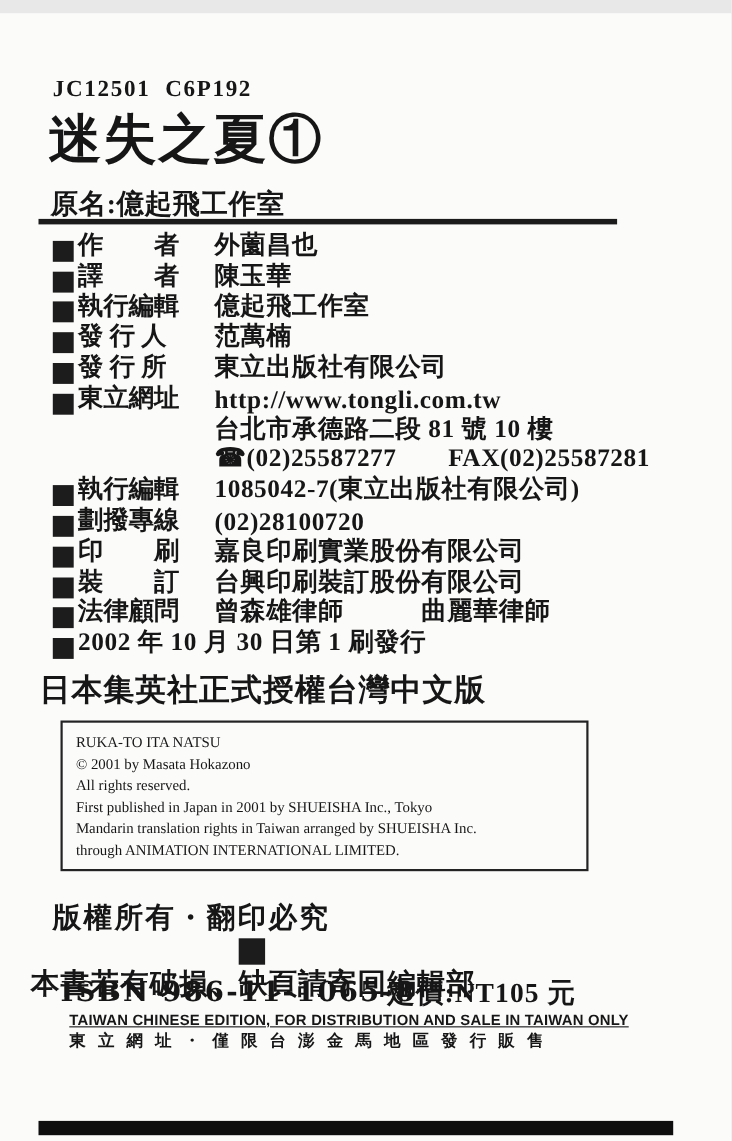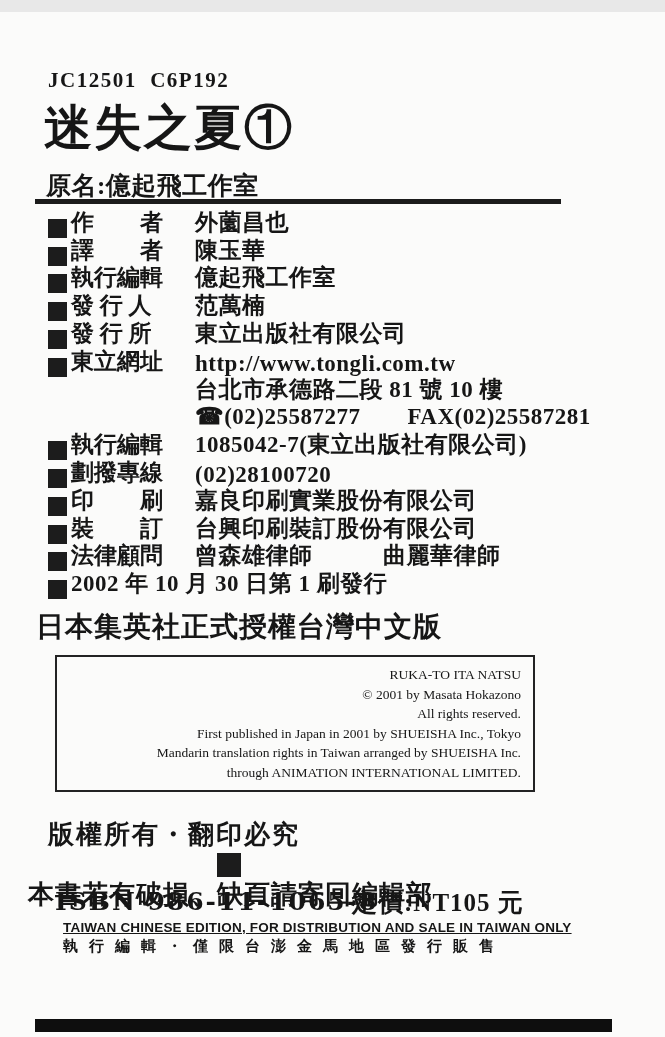--- a/index.html
+++ b/index.html
@@ -18,21 +18,21 @@
   .crow{display:flex;align-items:flex-end;height:27.8px;font-size:23px;font-weight:600;}
   .bullet{flex:none;width:19px;height:19px;background:#1c1c1c;margin-right:4px;}
   .bullet.hidden{visibility:hidden;}
   .bullet.big{width:24px;height:24px;margin-right:3px;}
   .clabel{flex:none;width:124px;white-space:pre;}
   .cvalue{white-space:pre;letter-spacing:.5px;}
   .license{position:absolute;left:36px;top:596px;font-size:28px;font-weight:800;letter-spacing:1px;}
   .copyright-box{
     position:absolute;left:55px;top:643px;width:480px;height:137px;box-sizing:border-box;
     border:2px solid #232323;padding:8px 12px 16px 12px;
-    font-family:"Liberation Serif","DejaVu Serif",serif;font-size:13.5px;line-height:19.5px;text-align:right;
+    font-family:"Liberation Serif","DejaVu Serif",serif;font-size:13.5px;line-height:19.5px;
   }
   .boxline{white-space:pre;}
   .rights{position:absolute;left:48px;top:805px;font-size:26px;font-weight:800;letter-spacing:2px;}
   .damage{position:absolute;left:28px;top:841px;font-size:26px;font-weight:800;
           display:flex;align-items:center;letter-spacing:1px;flex-direction:column;}
   .isbn{position:absolute;left:55px;top:875px;font-size:25px;font-weight:600;
         letter-spacing:2px;white-space:pre;font-family:"DejaVu Serif","Liberation Serif",serif;}
   .price{position:absolute;left:352px;top:874px;font-size:25px;font-weight:700;letter-spacing:1px;white-space:pre;}
   .edition-en{position:absolute;left:63px;top:908px;font-size:13.5px;font-weight:700;
         font-family:"Liberation Sans","DejaVu Sans",sans-serif;letter-spacing:.2px;text-decoration:underline;}
@@ -135,16 +135,16 @@
 
   <div class="damage">
     <span class="bullet big"></span>
     <span>本書若有破損、缺頁請寄回編輯部</span>
   </div>
 
   <div class="isbn">ISBN 986-11-1065-8</div>
   <div class="price">定價:NT105 元</div>
 
   <div class="edition-en">TAIWAN CHINESE EDITION, FOR DISTRIBUTION AND SALE IN TAIWAN ONLY</div>
-  <div class="edition-zh">執行編輯・僅限台澎金馬地區發行販售</div>
+  <div class="edition-zh">東立網址・僅限台澎金馬地區發行販售</div>
 
   <div class="bottom-bar"></div>
 </div>
 
 </body></html>

